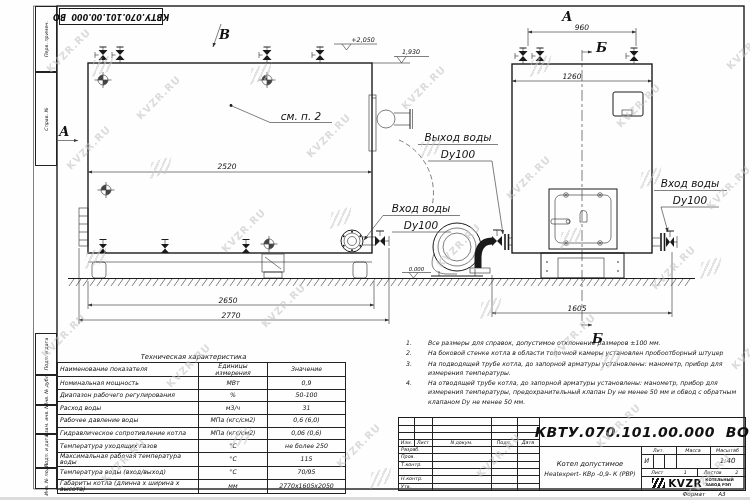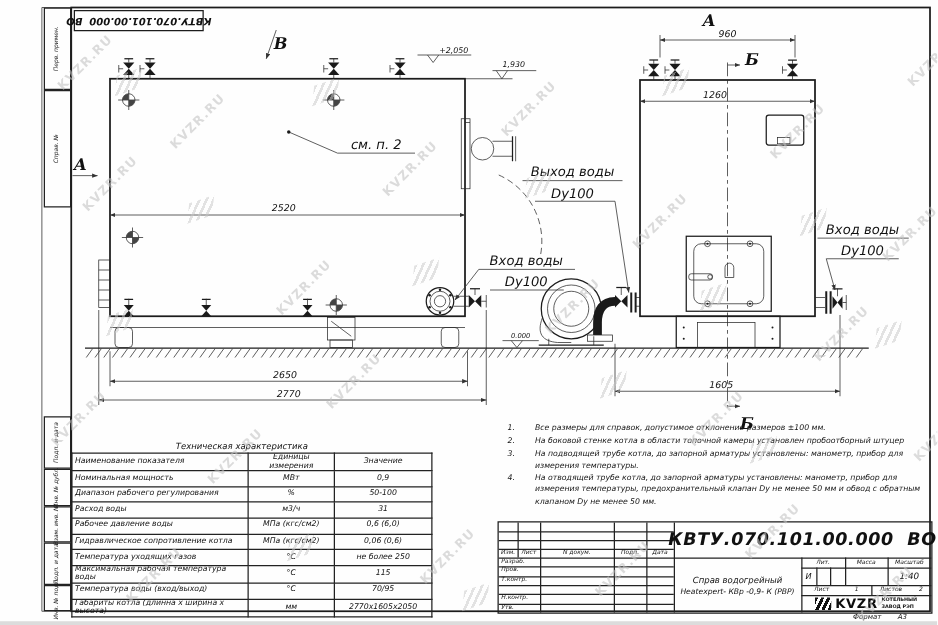--- a/index.html
+++ b/index.html
@@ -510,21 +510,21 @@
     <div class="cell" style="left:2px;top:28px;width:31px;height:7.3px;">Разраб.</div>
     <div class="cell" style="left:2px;top:35.3px;width:31px;height:7.3px;">Пров.</div>
     <div class="cell" style="left:2px;top:42.7px;width:31px;height:7.3px;">Т.контр.</div>
     <div class="cell" style="left:2px;top:50px;width:31px;height:7.3px;"></div>
     <div class="cell" style="left:2px;top:57.3px;width:31px;height:7.3px;">Н.контр.</div>
     <div class="cell" style="left:2px;top:64.7px;width:31px;height:7.3px;">Утв.</div>
 
     <div class="docnum">КВТУ.070.101.00.000  ВО</div>
 
     <div class="product">
-      <span class="p1">Справ водогрейный</span>
+      <span class="p1">Котел допустимое</span>
       <span class="p2">Heatexpert- КВр -0,9- К (РВР)</span>
     </div>
 
     <div class="cell ctr" style="left:242px;top:28px;width:35px;height:8px;">Лит.</div>
     <div class="cell ctr" style="left:277px;top:28px;width:34px;height:8px;">Масса</div>
     <div class="cell ctr" style="left:311px;top:28px;width:35px;height:8px;">Масштаб</div>
     <div class="cell ctr" style="left:242px;top:36px;width:11.6px;height:14px;font-size:6.5px;">И</div>
     <div class="cell ctr" style="left:311px;top:36px;width:35px;height:14px;font-size:7px;">1:40</div>
 
     <div class="cell" style="left:242px;top:50px;width:56px;height:8px;justify-content:space-around;">

